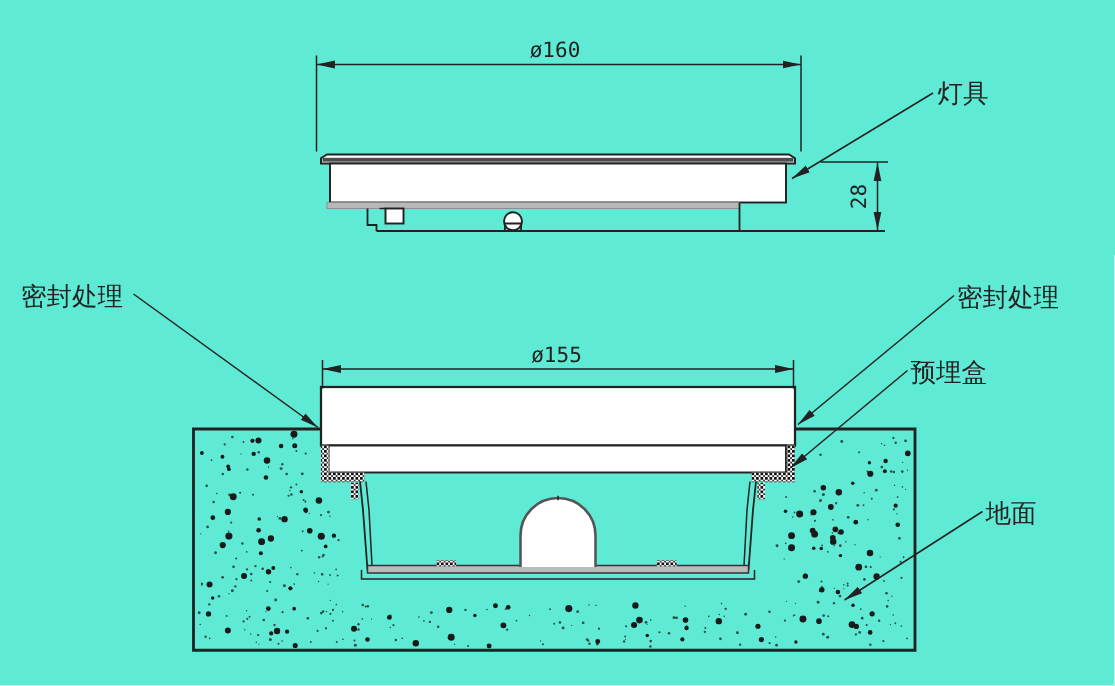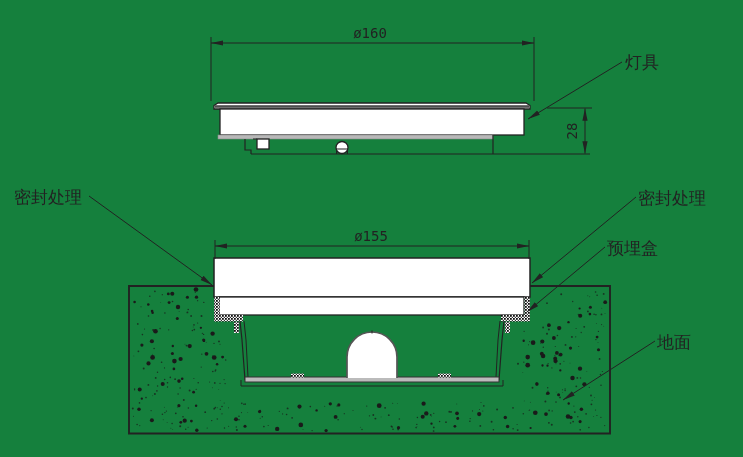--- a/index.html
+++ b/index.html
@@ -1,16 +1,16 @@
 <!DOCTYPE html>
 <html><head>
 <meta charset="utf-8">
 <style>
   html,body{margin:0;padding:0;background:#ffffff;}
-  .stage{position:relative;width:743px;height:457px;background:#15803d;overflow:hidden;
+  .stage{position:relative;width:743px;height:457px;background:#5eead4;overflow:hidden;
          font-family:"DejaVu Sans",sans-serif;}
   svg{display:block}
   .ln  {stroke:#222;stroke-width:1.2;fill:none;stroke-linecap:butt}
   .lnT {stroke:#222;stroke-width:1;fill:none}
   .ln2 {stroke:#222;stroke-width:1.9;fill:none}
   .fw  {fill:#ffffff;stroke:#222;stroke-width:1.3}
   .fw2 {fill:#ffffff;stroke:#222;stroke-width:1.5}
   .dim {stroke:#222;stroke-width:1;fill:none}
   .dimtxt{font:14px "DejaVu Sans Mono",monospace;fill:#222}
   .cjk {font:17px "DejaVu Sans",sans-serif;fill:#222}

